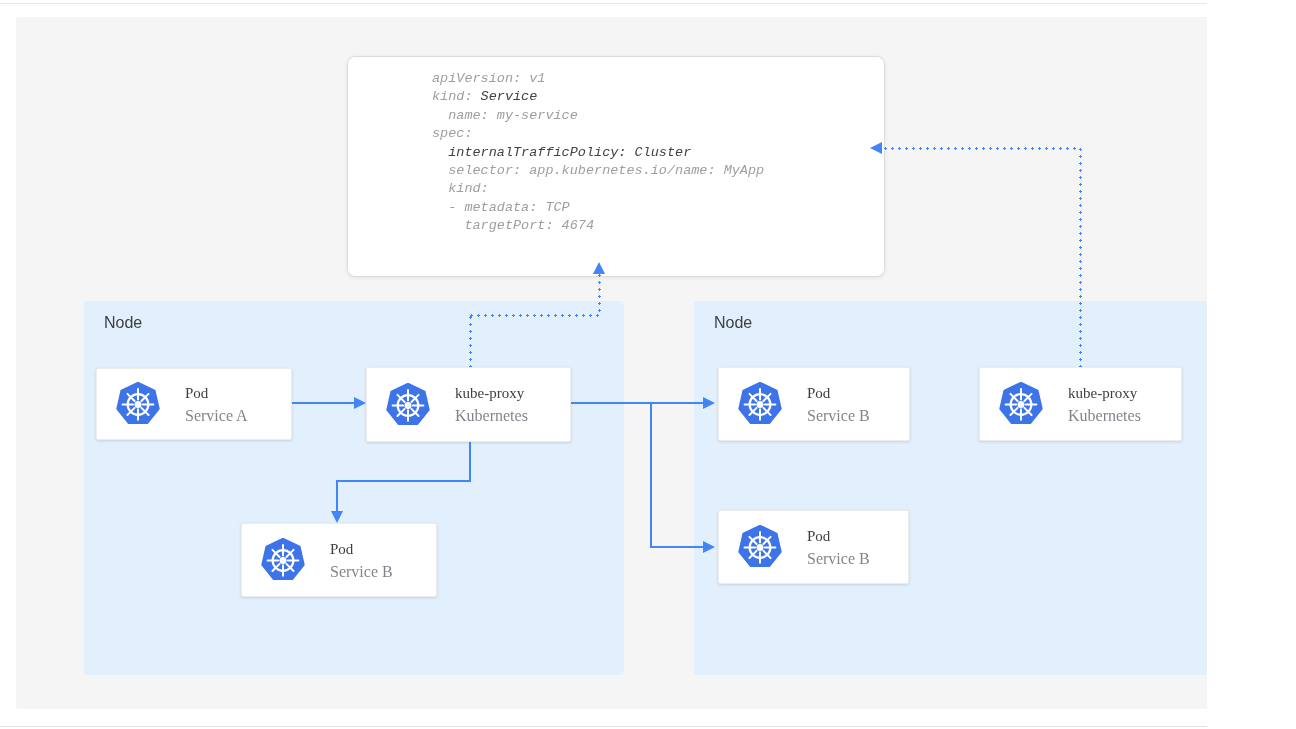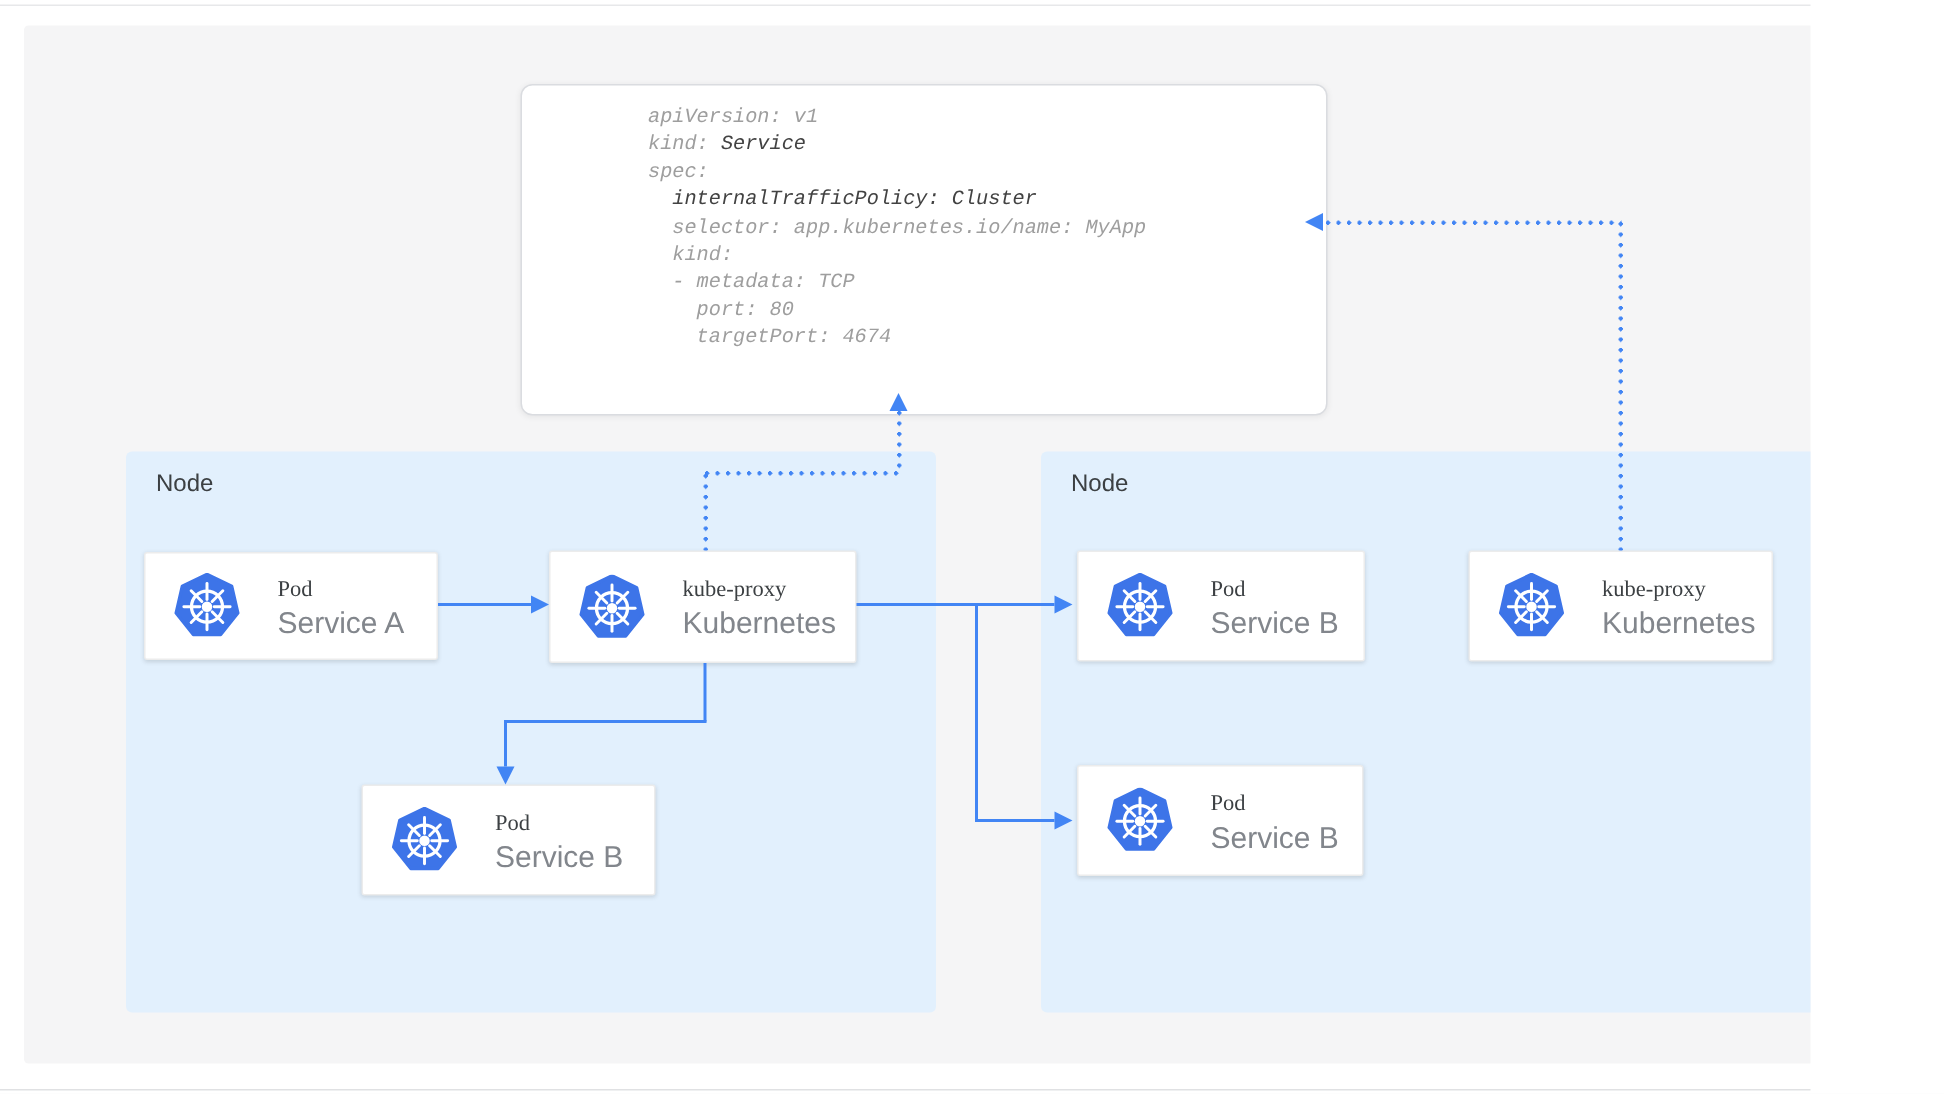--- a/index.html
+++ b/index.html
@@ -36,21 +36,21 @@
   .node.left{left:68px;}
   .node.right{left:678px;}
   .node-label{position:absolute;left:20px;top:13px;font-size:16px;color:var(--text-dark);}
 
   
   .card{position:absolute;background:#fff;border:1px solid var(--card-border);border-radius:2px;
     box-shadow:0 1px 3px rgba(60,64,67,.18);display:flex;align-items:center;}
   .card .k8s{color:var(--k8s-blue);margin-left:18px;flex:0 0 auto;}
   .card .txt{margin-left:24px;}
   .card .title{font-size:15px;color:var(--text-dark);line-height:23px;font-family:Liberation Serif, serif;}
-  .card .subtitle{font-size:20px;color:var(--text-gray);line-height:22px;}
+  .card .subtitle{font-size:16px;color:var(--text-gray);line-height:22px;font-family:Liberation Serif, serif;}
 
   .card.pod-a{left:96px;top:368px;width:196px;height:72px;}
   .card.kp-left{left:366px;top:367px;width:205px;height:75px;}
   .card.pod-b-left{left:241px;top:523px;width:196px;height:74px;}
   .card.pod-b-rt{left:718px;top:367px;width:192px;height:74px;}
   .card.kp-right{left:979px;top:367px;width:203px;height:74px;}
   .card.pod-b-rb{left:718px;top:510px;width:191px;height:74px;}
 
   
   .ln{position:absolute;background:var(--accent);}
@@ -88,26 +88,26 @@
 
 <div class="screen">
   <div class="hairline top"></div>
   <div class="hairline bottom"></div>
 
   <div class="panel">
 
     <div class="yaml-box">
       <div class="yaml-line"><span>apiVersion: v1</span></div>
       <div class="yaml-line"><span>kind: </span><span class="b">Service</span></div>
+      <div class="yaml-line"><span>  name: my-service</span></div>
       <div class="yaml-line"><span>spec:</span></div>
       <div class="yaml-line"><span>  </span><span class="b">internalTrafficPolicy: Cluster</span></div>
       <div class="yaml-line"><span>  selector: app.kubernetes.io/name: MyApp</span></div>
       <div class="yaml-line"><span>  kind:</span></div>
       <div class="yaml-line"><span>  - metadata: TCP</span></div>
-      <div class="yaml-line"><span>    port: 80</span></div>
       <div class="yaml-line"><span>    targetPort: 4674</span></div>
     </div>
 
     <div class="node left">
       <div class="node-label">Node</div>
     </div>
 
     <div class="node right">
       <div class="node-label">Node</div>
     </div>

